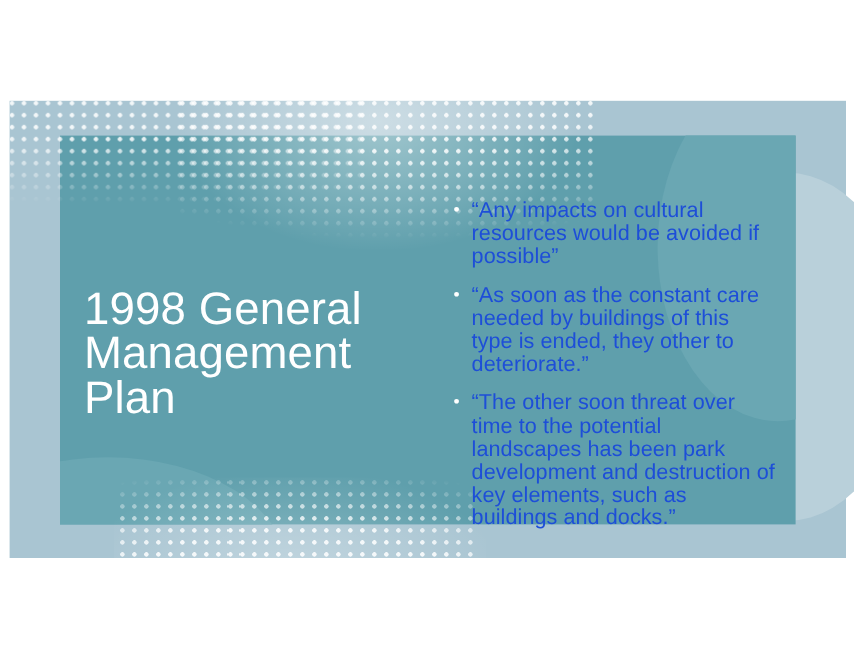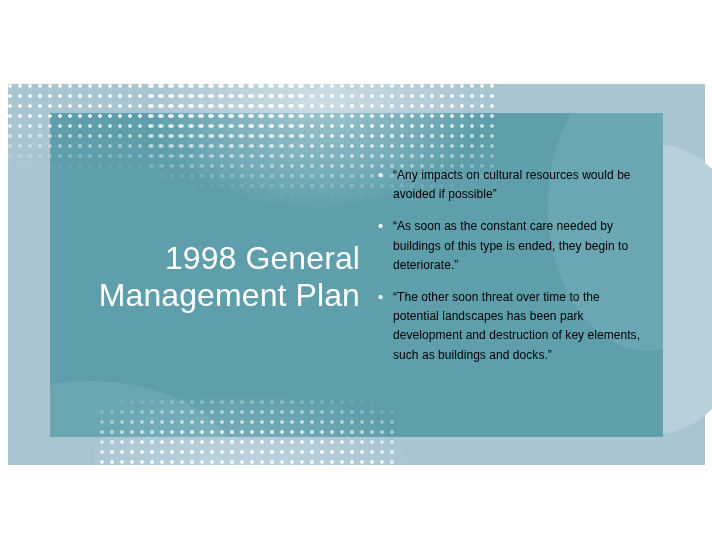--- a/index.html
+++ b/index.html
@@ -144,26 +144,25 @@
                 rgba(255,255,255,0) 78%);
   }
 
   
   .title {
     position: absolute;
     left: 70px;
     top: 240px;
     width: 290px;
     color: #ffffff;
-    font-size: 32px;
+    font-size: 38px;
     font-weight: 400;
     line-height: 37px;
     letter-spacing: 0.1px;
     white-space: pre-line;
-    text-align: right;
   }
 
   
   .bullets {
     position: absolute;
     left: 378px;
     top: 166px;
     width: 268px;
   }
 
@@ -182,22 +181,22 @@
     flex: 0 0 auto;
     width: 15px;
     color: #ffffff;
     font-size: 14.5px;
     line-height: 19.2px;
     text-align: left;
   }
 
   .bullet-text {
     flex: 1 1 auto;
-    color: #000000;
-    font-size: 12px;
+    color: #1d4ed8;
+    font-size: 18px;
     line-height: 19.2px;
     letter-spacing: 0.05px;
   }
 </style>
 </head>
 <body>
 
 <div id="slide">
 
   <div class="band">
@@ -220,21 +219,21 @@
 
   <div class="bullets">
 
     <div class="bullet-item">
       <span class="bullet-marker">•</span>
       <span class="bullet-text">“Any impacts on cultural resources would be avoided if possible”</span>
     </div>
 
     <div class="bullet-item">
       <span class="bullet-marker">•</span>
-      <span class="bullet-text">“As soon as the constant care needed by buildings of this type is ended, they begin to deteriorate.”</span>
+      <span class="bullet-text">“As soon as the constant care needed by buildings of this type is ended, they other to deteriorate.”</span>
     </div>
 
     <div class="bullet-item">
       <span class="bullet-marker">•</span>
       <span class="bullet-text">“The other soon threat over time to the potential landscapes has been park development and destruction of key elements, such as buildings and docks.”</span>
     </div>
 
   </div>
 
 </div>

